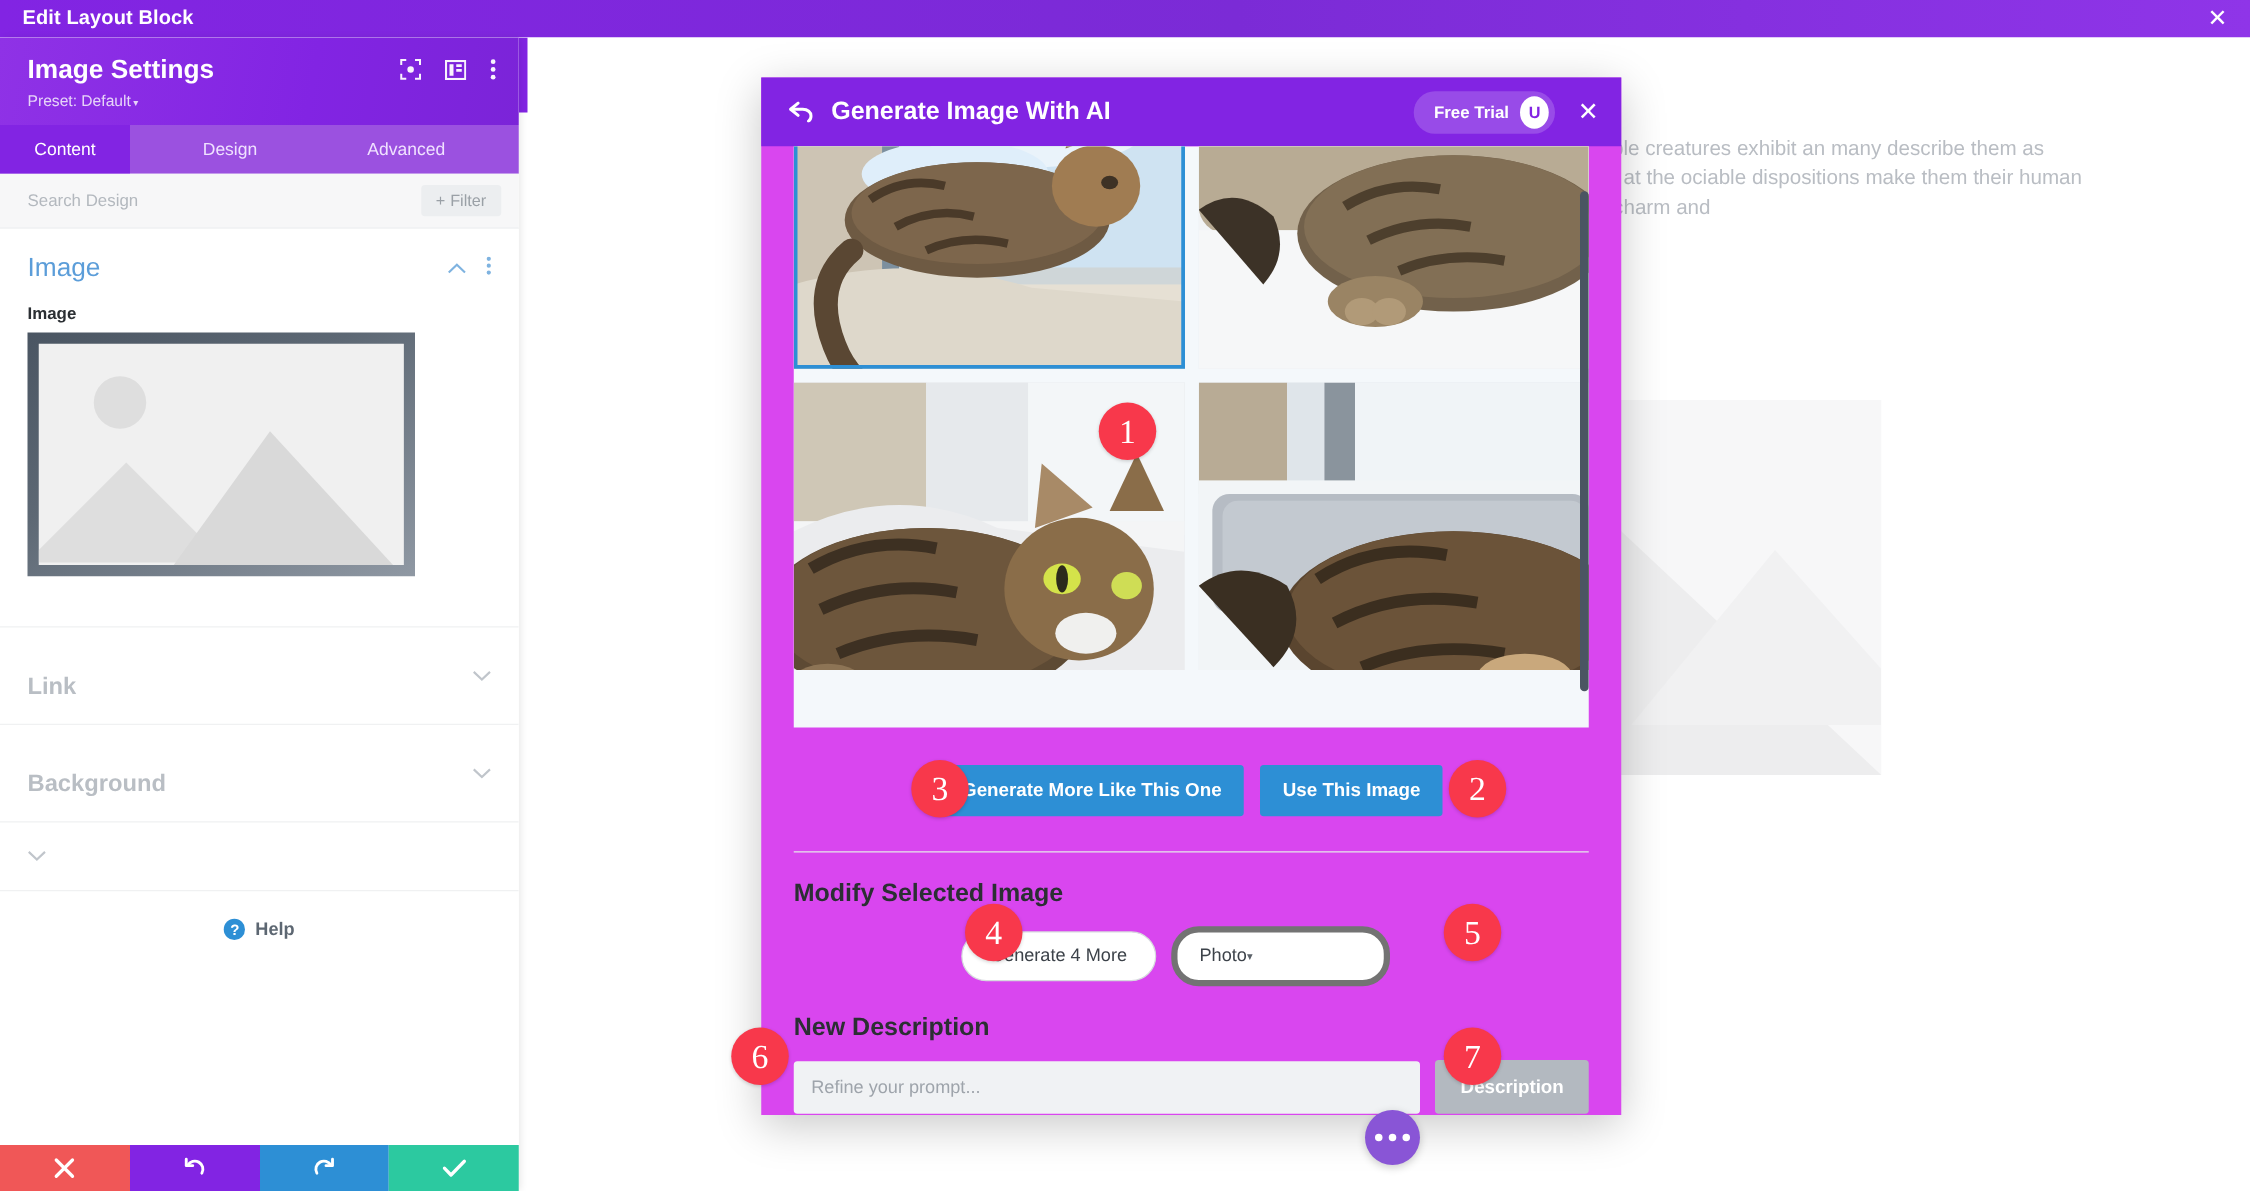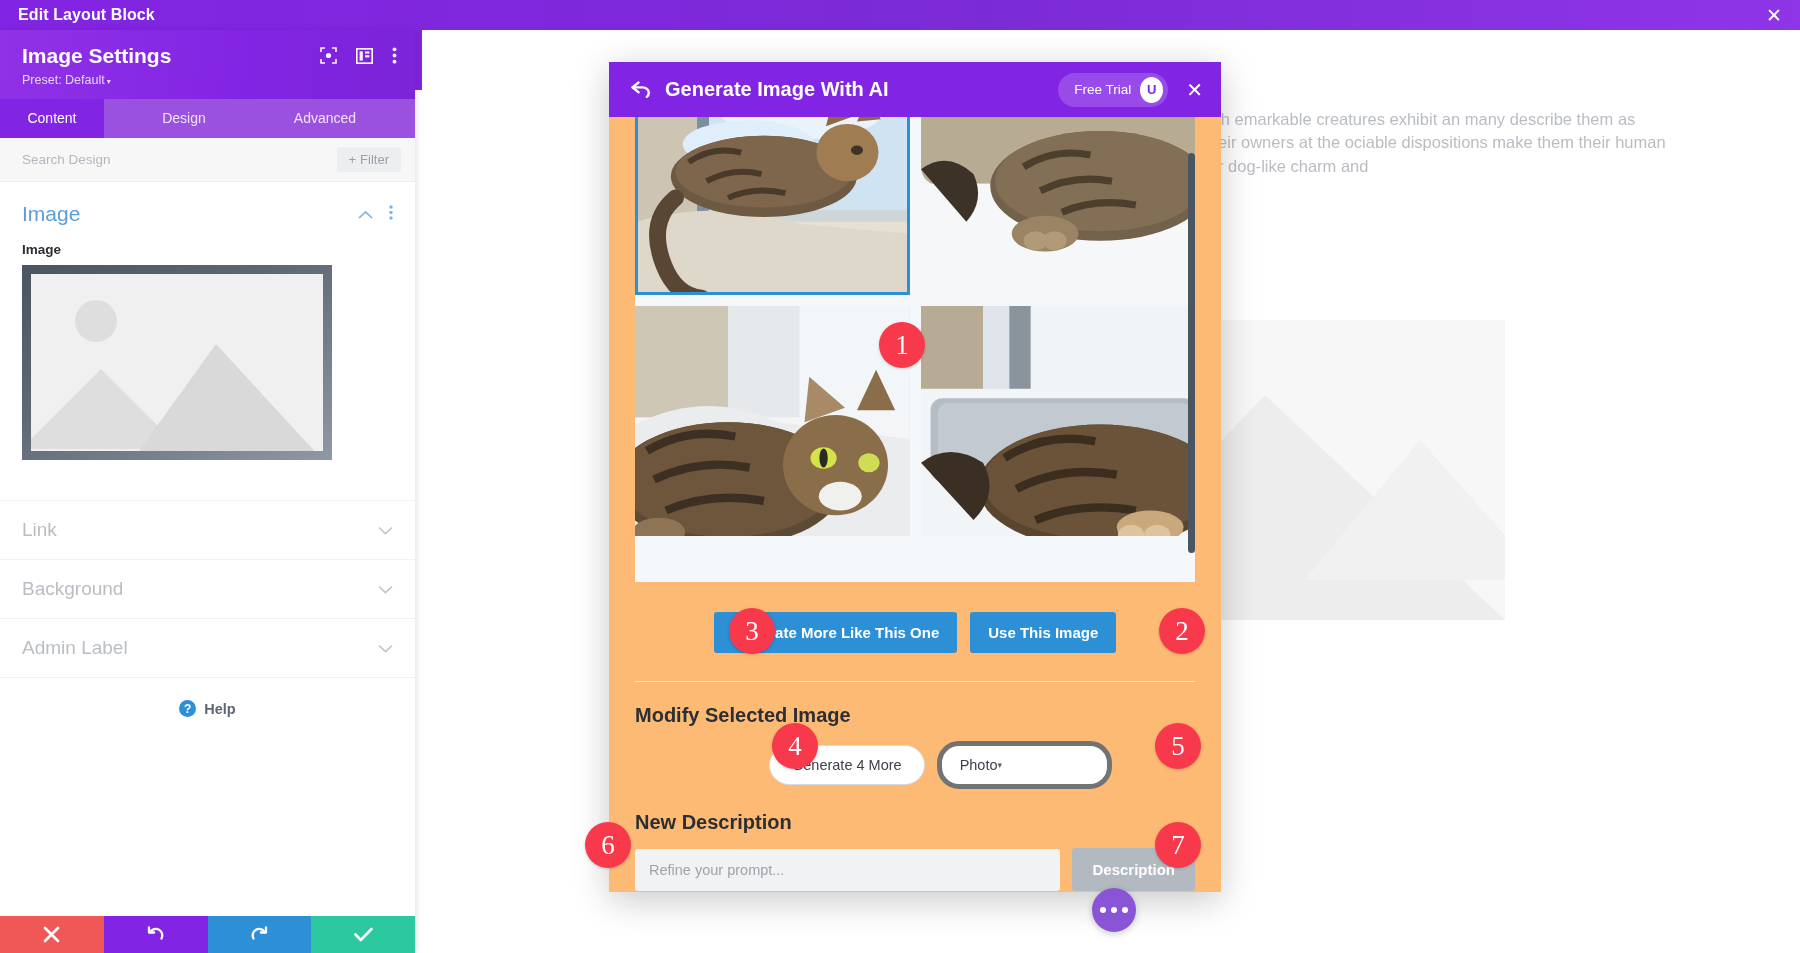--- a/index.html
+++ b/index.html
@@ -93,21 +93,21 @@
   .img-placeholder-inner {
     width: 100%; height: 100%; background: #f0f0f0; position: relative; overflow: hidden;
   }
   .ph-mtn { position: absolute; left: 0; top: 0; width: 100%; height: 100%; }
 
   .collapsed-sec {
     border-top: 1px solid #f0f1f2;
     padding: 18px 22px; display: flex; align-items: center;
     cursor: pointer;
   }
-  .collapsed-title { flex: 1; font-size: 19px; color: #b9bec4; font-weight: 400; }
+  .collapsed-title { flex: 1; font-size: 19px; color: #b9bec4; font-weight: 700; margin-top: 19px; }
 
   .help-wrap {
     border-top: 1px solid #f0f1f2;
     padding: 22px 0 0 0; display: flex; align-items: center;
     justify-content: center; gap: 8px;
   }
   .help-badge {
     width: 17px; height: 17px; border-radius: 50%; background: #2d8fd5;
     color: #fff; font-size: 12px; font-weight: bold;
     display: flex; align-items: center; justify-content: center;
@@ -140,35 +140,35 @@
     position: absolute; left: 790px; top: 290px; width: 300px; height: 300px;
     background: #f7f7f8; overflow: hidden;
   }
   .bg-img-ph svg { display:block; }
   .bg-accent2 {
     position: absolute; left: 596px; top: 220px; width: 7px; height: 60px; background: #3b4754;
   }
 
   
   .modal {
-    position: absolute; left: 609px; top: 62px; width: 612px; height: 830px;
-    background: #fdba74; box-shadow: 0 8px 34px rgba(0,0,0,.22);
+    position: absolute; left: 609px; top: 62px; width: 688px; height: 830px;
+    background: #d946ef; box-shadow: 0 8px 34px rgba(0,0,0,.22);
     display: flex; flex-direction: column; z-index: 20;
   }
   .modal-head {
     height: 55px; background: #8224e3; display: flex; align-items: center;
     padding: 0 14px 0 22px; flex: 0 0 55px;
   }
   .back-arrow { cursor: pointer; margin-right: 14px; display: flex; align-items: center; }
   .modal-title { color: #fff; font-size: 20px; font-weight: bold; flex: 1; }
   .trial-pill {
     display: flex; align-items: center; background: rgba(255,255,255,.18);
     border-radius: 20px; padding: 4px 5px 4px 16px; margin-right: 14px;
   }
-  .trial-text { color: #fff; font-size: 13.5px; font-weight: normal; margin-right: 9px; }
+  .trial-text { color: #fff; font-size: 13.5px; font-weight: bold; margin-right: 9px; }
   .trial-knob {
     width: 23px; height: 26px; border-radius: 50%; background: #fff;
     display: flex; align-items: center; justify-content: center;
     color: #8224e3; font-size: 13px; font-weight: bold;
   }
   .modal-close { color: #fff; font-size: 20px; cursor: pointer; padding: 0 4px; }
 
   .modal-body { flex: 1; position: relative; padding: 0 26px; overflow: hidden; }
 
   .grid-scroll {
@@ -361,21 +361,20 @@
       </div>
       <div class="collapsed-sec">
         <span class="collapsed-title">Background</span>
         <span class="chev-dn">
           <svg width="15" height="9" viewBox="0 0 15 9">
               <path d="M1 1.5L7.5 7.6 14 1.5" stroke="#c0c5cb" stroke-width="1.7" fill="none"></path>
             </svg>
         </span>
       </div>
       <div class="collapsed-sec">
-        <span class="collapsed-title">Admin Label</span>
         <span class="chev-dn">
           <svg width="15" height="9" viewBox="0 0 15 9">
               <path d="M1 1.5L7.5 7.6 14 1.5" stroke="#c0c5cb" stroke-width="1.7" fill="none"></path>
             </svg>
         </span>
       </div>
 
       <div class="help-wrap">
         <span class="help-badge">?</span>
         <span class="help-text">Help</span>

